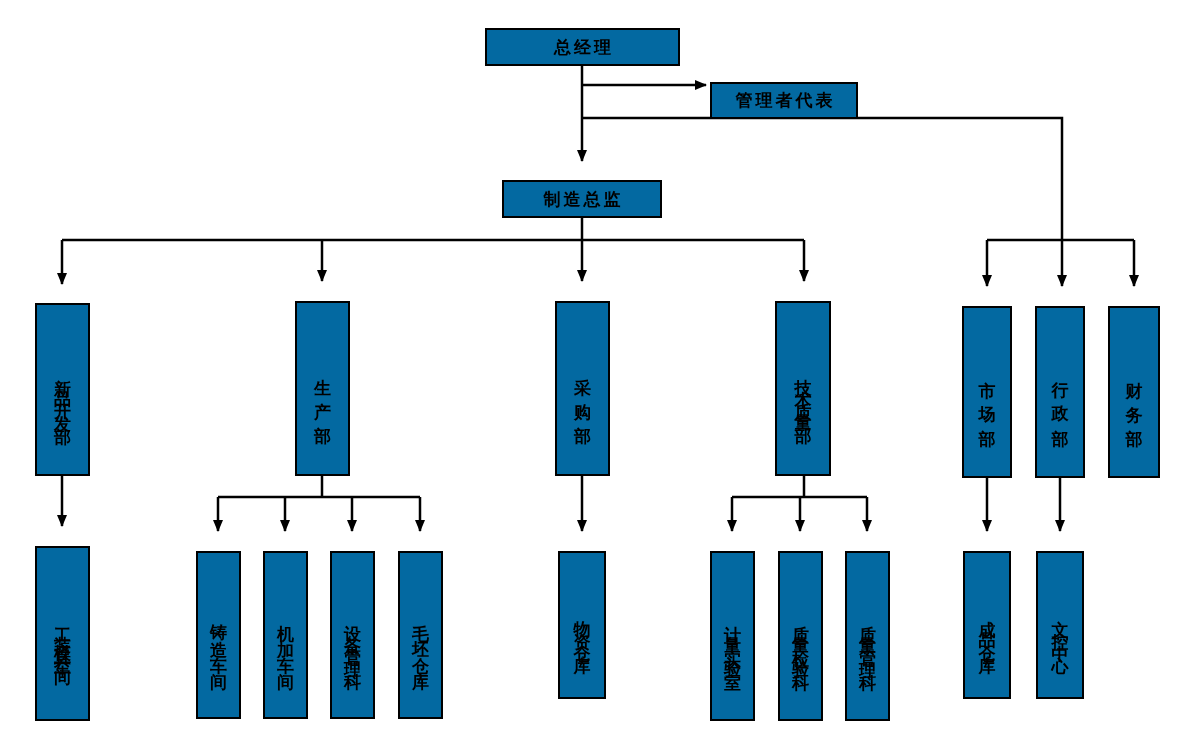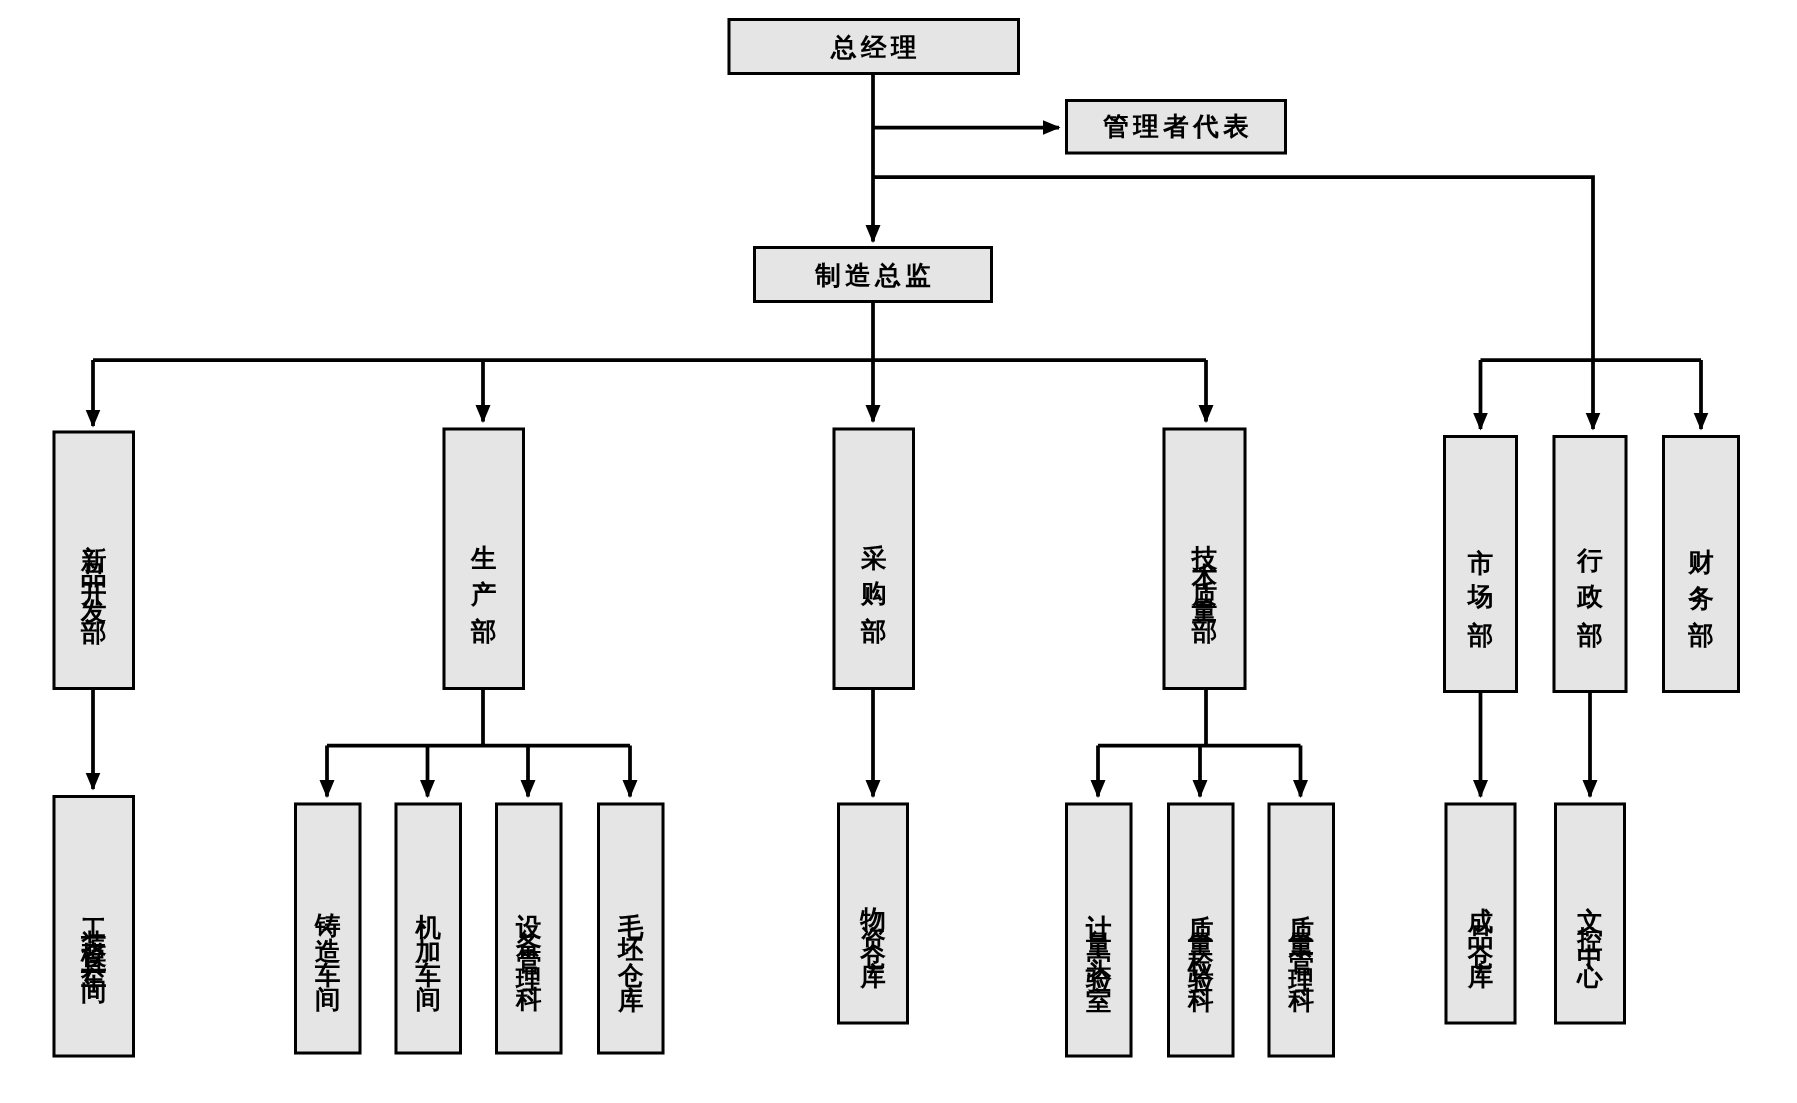--- a/index.html
+++ b/index.html
@@ -18,30 +18,31 @@
   .connectors {
     position: absolute;
     left: 0;
     top: 0;
     width: 1198px;
     height: 735px;
   }
   .node {
     position: absolute;
     border: 2px solid #000;
-    background: #e5e5e5;
+    background: #0369a1;
     display: flex;
     align-items: center;
     justify-content: center;
     font-weight: bold;
     font-size: 17px;
     line-height: 1;
     text-align: center;
     color: #000;
     z-index: 2;
+    margin-top: 16px;
   }
   .node.h { letter-spacing: 3px; padding-left: 3px; }
   .node.v {
     writing-mode: vertical-rl;
     text-orientation: upright;
   }
   .ls8  { letter-spacing: 8px;  padding-top: 8px; }
   .ls12 { letter-spacing: 12px; padding-top: 12px; }
   .ls16 { letter-spacing: 16px; padding-top: 16px; }
   .ls24 { letter-spacing: 24px; padding-top: 24px; }

